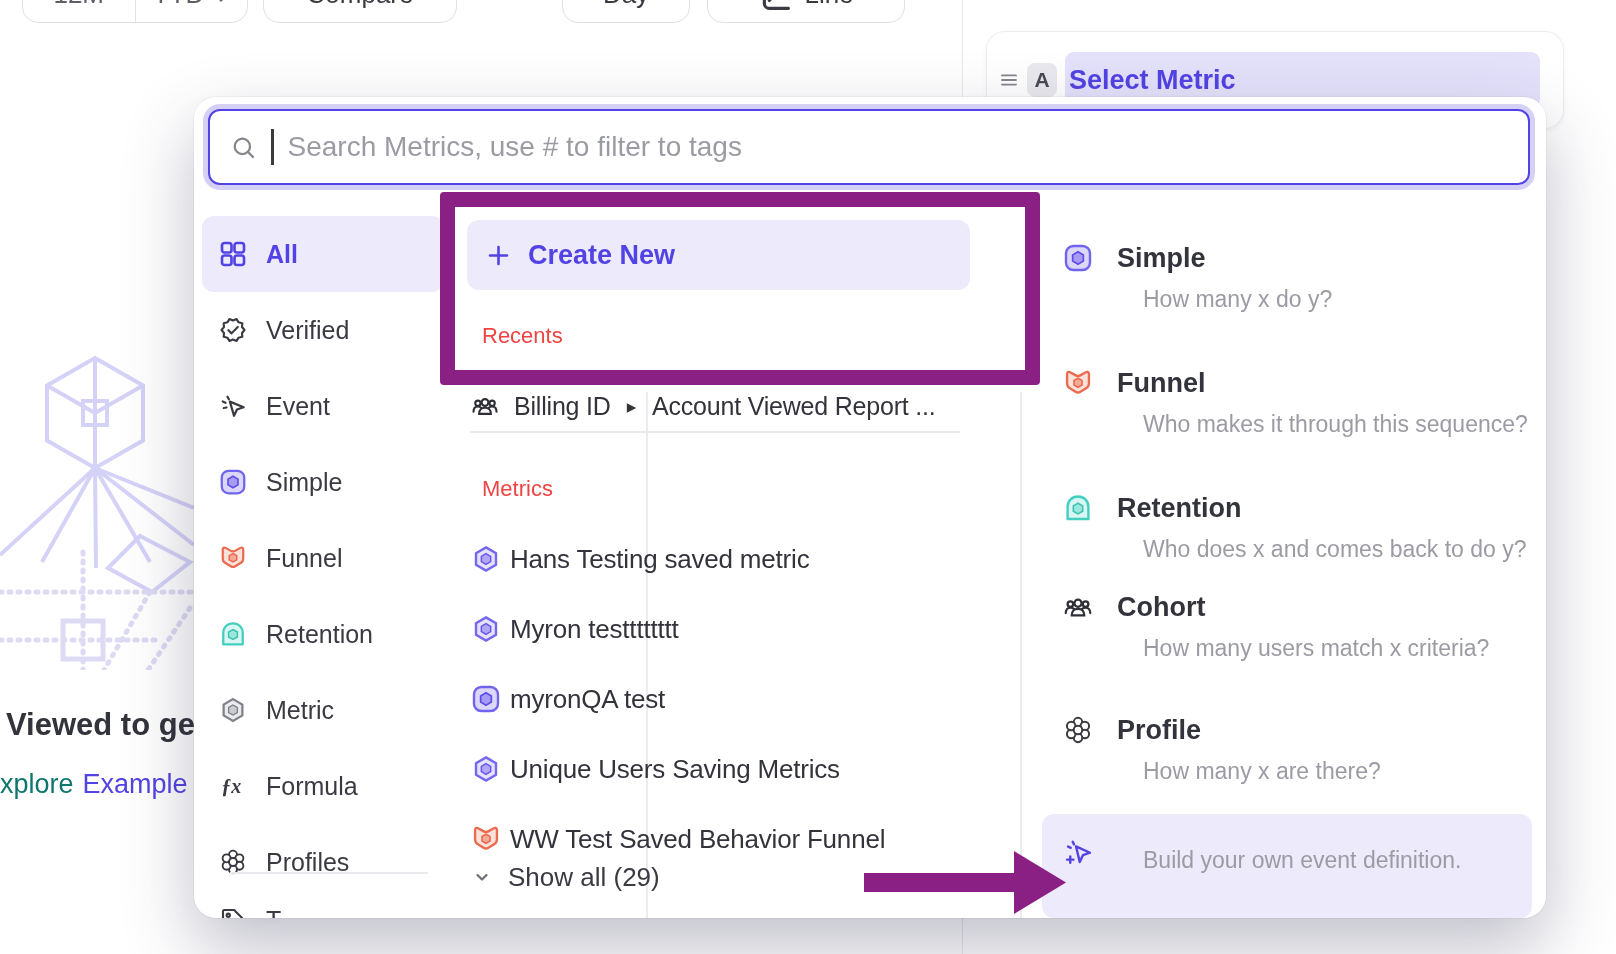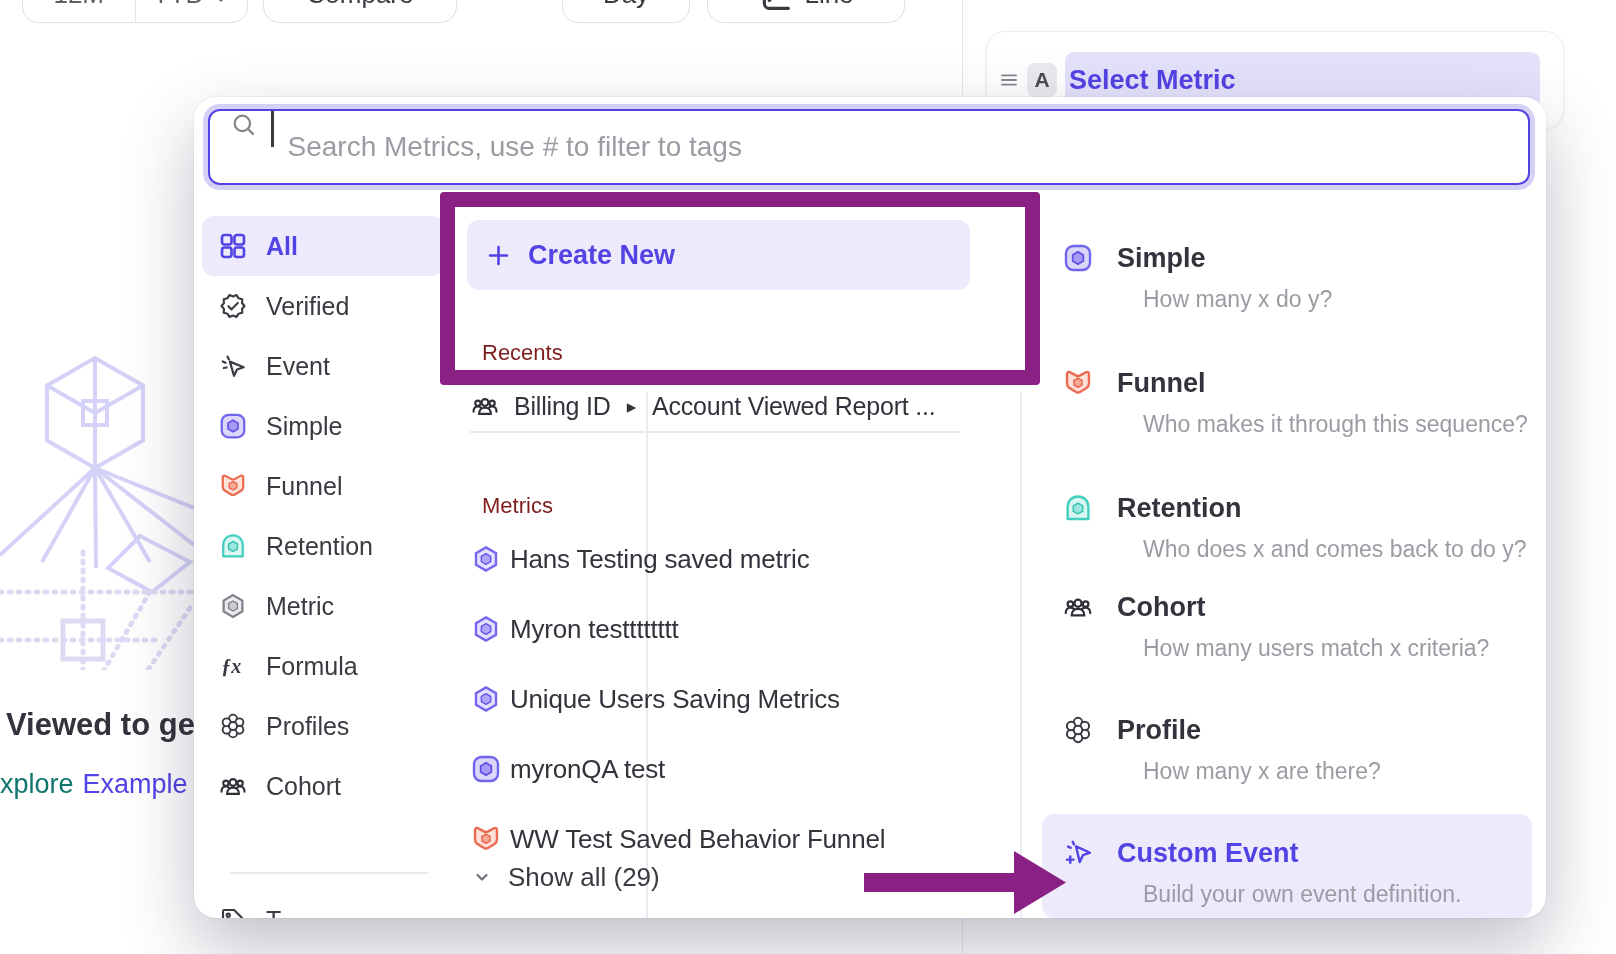--- a/index.html
+++ b/index.html
@@ -69,53 +69,53 @@
   
   .modal {
     position:absolute; left:194px; top:97px; width:1352px; height:821px;
     background:#fff; border-radius:22px; overflow:hidden; z-index:10;
     box-shadow:0 30px 70px rgba(45,45,80,.30), 0 0 0 1px rgba(0,0,0,.04);
   }
   .search-box {
     position:absolute; left:14px; top:12px; width:1322px; height:76px;
     border:2.5px solid #5243e4; border-radius:12px; background:#fff;
     box-shadow:0 0 0 5px #d5d0f5;
-    display:flex; padding:0 20px; gap:14px;
+    display:flex; align-items:center; padding:0 20px; gap:14px;
   }
   .caret { width:2.5px; height:36px; background:#3a3a42; flex:0 0 auto; }
   .search-box input {
     border:none; outline:none; flex:1; font-family:"Liberation Sans",sans-serif;
     font-size:28px; color:#34343d; background:transparent;
   }
   .search-box input::placeholder { color:#9b9ba3; }
 
   .vdiv { position:absolute; width:1.5px; background:#ececf0; top:295px; bottom:0; }
   .vdiv1 { left:452px; } .vdiv2 { left:826px; }
 
   
   .sidebar { position:absolute; left:8px; top:119px; width:242px; }
   .side-row {
-    height:60px; display:flex; align-items:center; padding-left:16px; gap:18px;
+    height:76px; display:flex; align-items:center; padding-left:16px; gap:18px;
     font-size:25px; font-weight:500; color:#3a3a42; border-radius:12px; cursor:pointer;
   }
   .side-row.selected { background:#edeafb; color:#5243e4; font-weight:600; }
   .side-row .ic { width:30px; height:30px; flex:0 0 auto; }
   .side-divider { position:absolute; left:36px; top:775px; width:198px; height:2px; background:#eaeaee; }
   .side-partial { position:absolute; left:24px; top:808px; display:flex; align-items:center; gap:18px;
     font-size:25px; font-weight:500; color:#3a3a42; }
   .side-partial .ic { width:30px; height:30px; }
 
   
   .create-btn {
     position:absolute; left:273px; top:123px; width:503px; height:70px;
     background:#edeafb; border-radius:12px; display:flex; align-items:center;
     padding-left:18px; gap:16px; cursor:pointer;
     font-size:27px; font-weight:600; color:#5243e4;
   }
-  .sec-label { position:absolute; left:288px; font-size:22px; color:#7f1d1d; font-weight:500;margin-top:17px; }
+  .sec-label { position:absolute; left:288px; font-size:22px; color:#ef4444; font-weight:500; }
   .recents-label { top:226px; }
   .metrics-label { top:379px; }
   .recent-row {
     position:absolute; left:276px; top:286px; height:46px; width:494px;
     display:flex; align-items:center; gap:14px; cursor:pointer;
     font-size:25px; font-weight:500; color:#33333c; letter-spacing:-0.2px;
   }
   .tri-sep { font-size:19px; color:#33333c; margin:0 2px; }
   .mid-divider { position:absolute; left:276px; top:334px; width:490px; height:1.5px; background:#eaeaee; }
   .metric-list { position:absolute; left:276px; top:427px; width:500px; }
@@ -421,29 +421,29 @@
       <span>Hans Testing saved metric</span>
     </div>
     <div class="m-row">
       <svg class="ic" viewBox="0 0 24 24">
           <use href="#i-hexpurple"></use>
         </svg>
       <span>Myron testttttttt</span>
     </div>
     <div class="m-row">
       <svg class="ic" viewBox="0 0 24 24">
+          <use href="#i-simple"></use>
+        </svg>
+      <span>myronQA test</span>
+    </div>
+    <div class="m-row">
+      <svg class="ic" viewBox="0 0 24 24">
           <use href="#i-hexpurple"></use>
         </svg>
       <span>Unique Users Saving Metrics</span>
-    </div>
-    <div class="m-row">
-      <svg class="ic" viewBox="0 0 24 24">
-          <use href="#i-simple"></use>
-        </svg>
-      <span>myronQA test</span>
     </div>
     <div class="m-row">
       <svg class="ic" viewBox="0 0 24 24">
           <use href="#i-funnel"></use>
         </svg>
       <span>WW Test Saved Behavior Funnel</span>
     </div>
   </div>
 
   <div class="show-all">
@@ -487,21 +487,20 @@
     <svg class="ic" viewBox="0 0 24 24">
         <use href="#i-profiles"></use>
       </svg>
     <div class="type-title">Profile</div>
     <div class="type-desc">How many x are there?</div>
   </div>
   <div class="type-row t-custom accent">
     <svg class="ic" viewBox="0 0 24 24">
         <use href="#i-custom"></use>
       </svg>
-    <div class="type-title">Custom Event</div>
     <div class="type-desc">Build your own event definition.</div>
   </div>
 </div>
 
 <div class="anno-rect"></div>
 <svg class="anno-arrow" width="212" height="75" viewBox="0 0 212 75">
   <rect x="6" y="28" width="152" height="19" fill="#8b2084"></rect>
   <polygon points="156,6 208,37.5 156,69" fill="#8b2084"></polygon>
 </svg>
 

